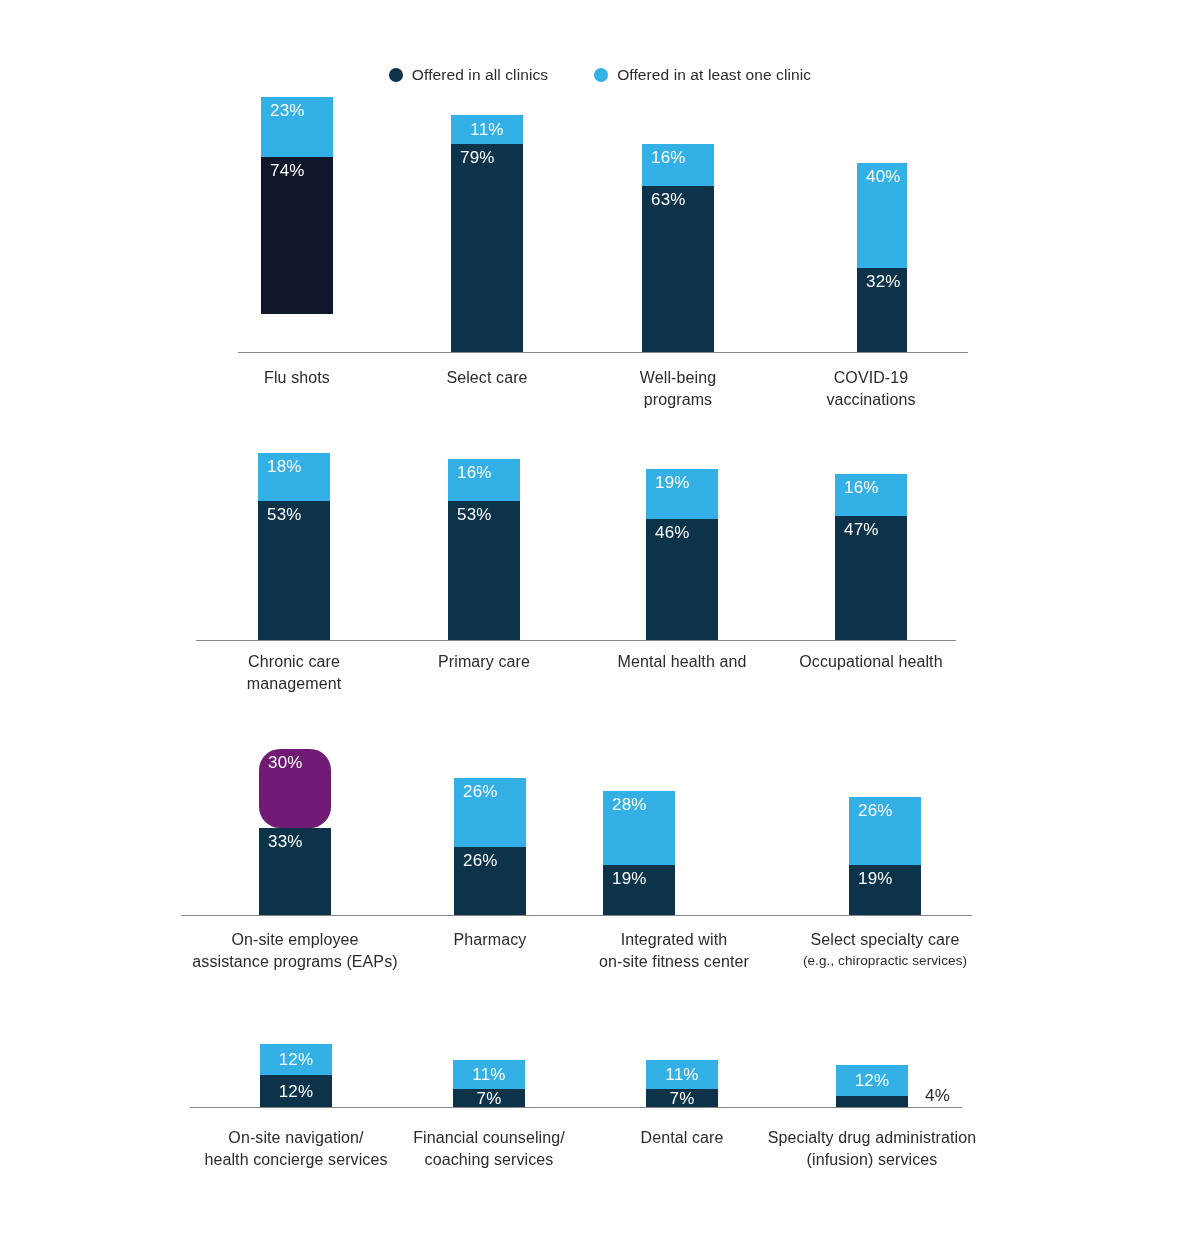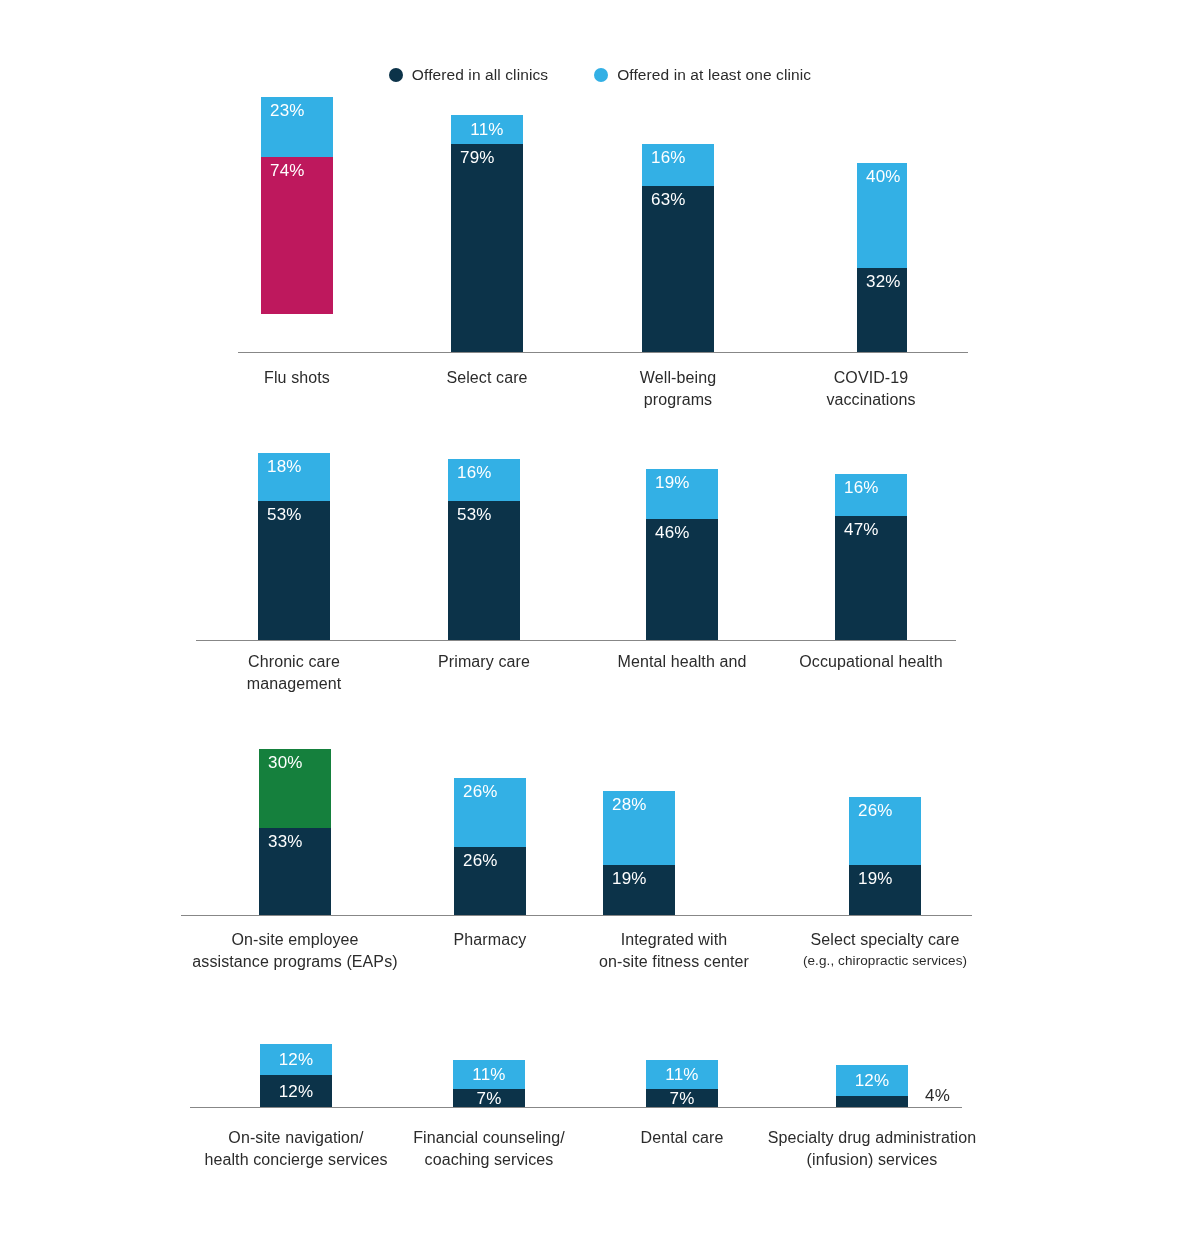--- a/index.html
+++ b/index.html
@@ -125,21 +125,21 @@
 </div>
 
 <div id="chart-rows">
     <div class="chart-row" style="top: 0px;">
       <div class="axis-line" style="left: 238px; width: 730px; top: 352px; background: rgb(135, 135, 135);"></div>
       <div class="bar-group" style="left: 261px; top: 96.89px; width: 72px; height: 255.11px;">
         <div class="bar" style="height: 255.11px;">
           <div class="seg" style="height: 60.49px; background: rgb(51, 176, 229);">
             <span class="seg-label">23%</span>
           </div>
-          <div class="seg" style="height: 157px; background: #be185d;">
+          <div class="seg" style="height: 157px; background: #0f172a;">
             <span class="seg-label">74%</span>
           </div>
         </div>
       </div>
       <div class="cat-label" style="left: 137px; width: 320px; top: 367px;">
         <div>Flu shots</div>
       </div>
       <div class="bar-group" style="left: 451px; top: 115.3px; width: 72px; height: 236.7px;">
         <div class="bar" style="height: 236.7px;">
           <div class="seg" style="height: 28.93px; background: rgb(51, 176, 229);">
@@ -235,21 +235,21 @@
         </div>
       </div>
       <div class="cat-label" style="left: 711px; width: 320px; top: 651px;">
         <div>Occupational health</div>
       </div>
     </div>
     <div class="chart-row" style="top: 0px;">
       <div class="axis-line" style="left: 181px; width: 791px; top: 915px; background: rgb(135, 135, 135);"></div>
       <div class="bar-group" style="left: 259px; top: 749.31px; width: 72px; height: 165.69px;">
         <div class="bar" style="height: 165.69px;">
-          <div class="seg" style="height: 78.9px; background: #15803d;">
+          <div class="seg" style="height: 78.9px; background: #701a75; border-radius: 21px;">
             <span class="seg-label">30%</span>
           </div>
           <div class="seg" style="height: 86.79px; background: rgb(12, 51, 73);">
             <span class="seg-label">33%</span>
           </div>
         </div>
       </div>
       <div class="cat-label" style="left: 135px; width: 320px; top: 929px;">
         <div>On-site employee</div>
         <div>assistance programs (EAPs)</div>

